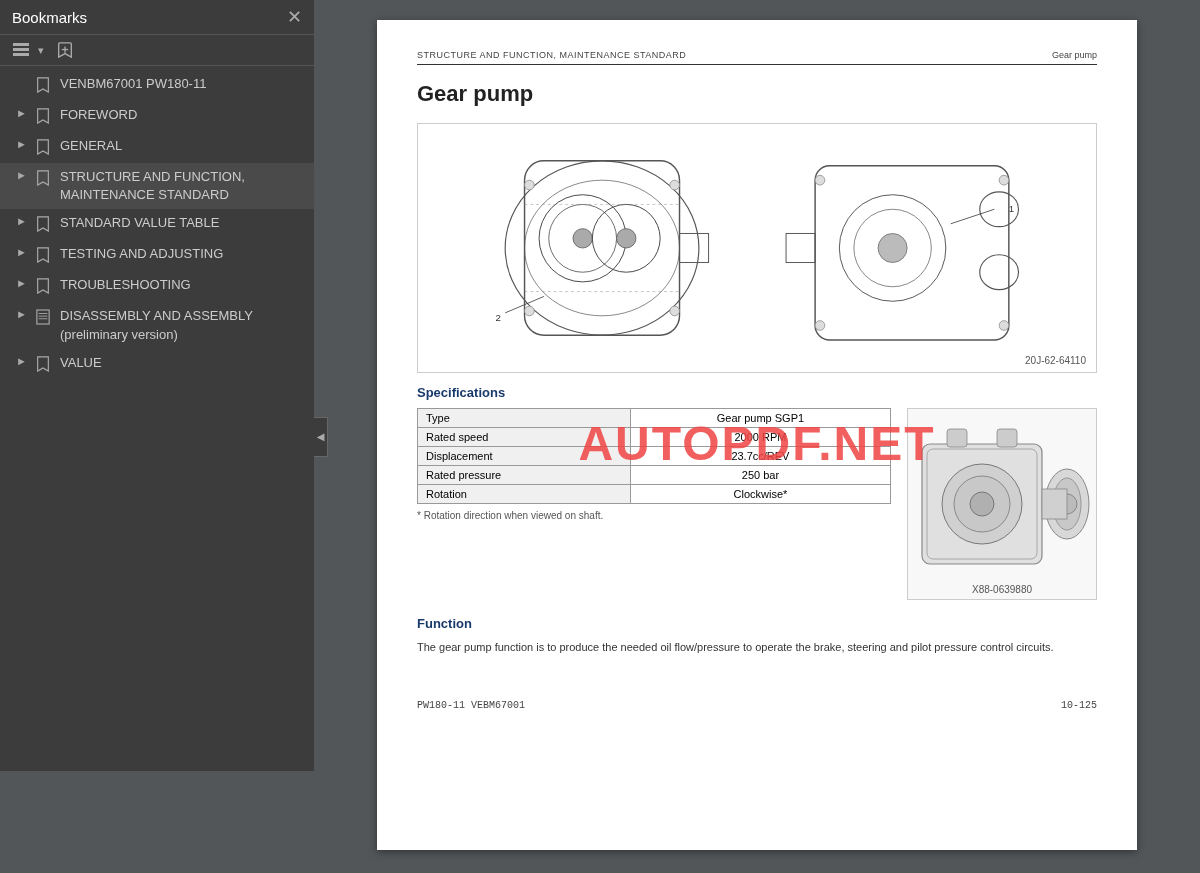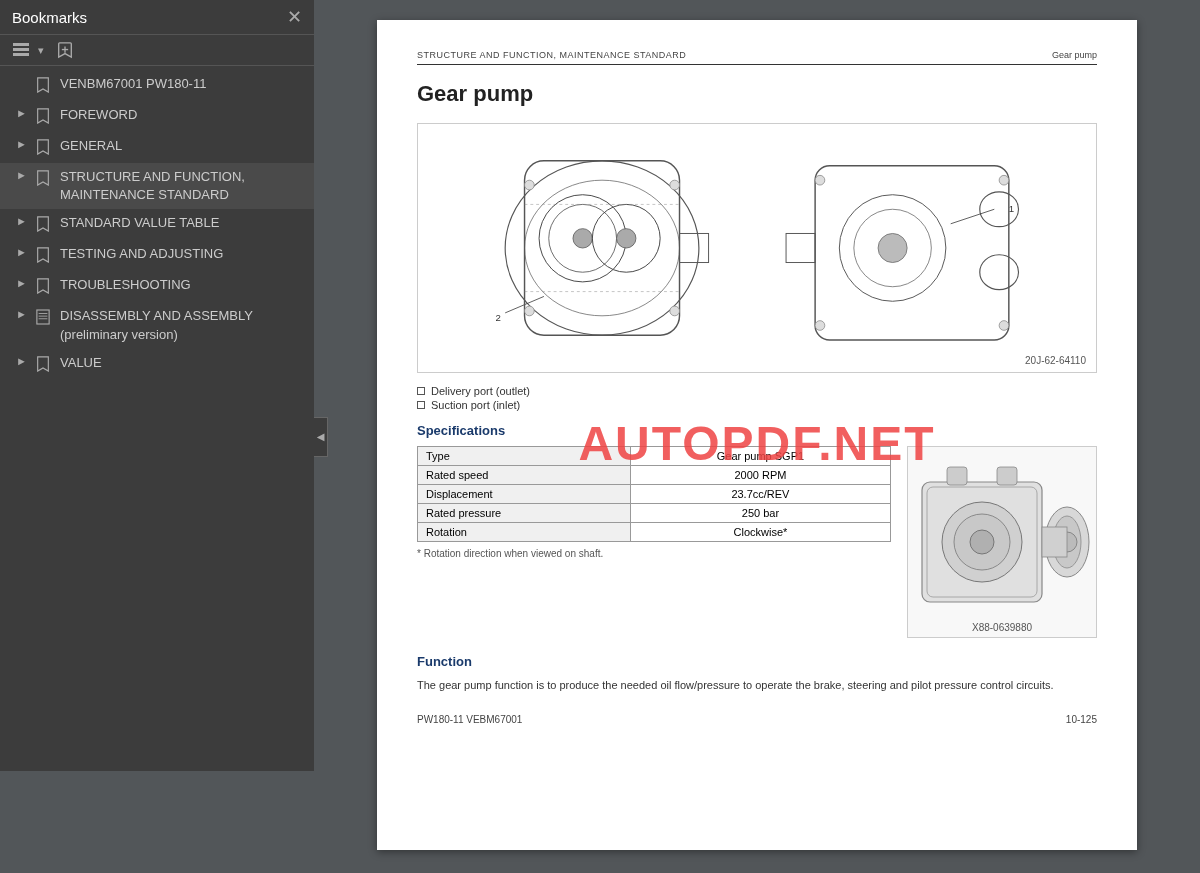--- a/index.html
+++ b/index.html
@@ -327,23 +327,24 @@
       letter-spacing: 2px;
       margin-top: 8px;
     }
 
     .page-footer {
       display: flex;
       justify-content: space-between;
       align-items: center;
       border-top: none;
       padding-top: 8px;
-      margin-top: 12px;
+      margin-top: 36px;
       font-size: 10px;
       color: #444;
+      font-family: Liberation Mono, monospace;
     }
   </style>
 </head>
 <body>
 
 <div id="sidebar">
   <div class="sidebar-header">
     <span class="sidebar-title">Bookmarks</span>
     <button class="close-btn">✕</button>
   </div>
@@ -523,30 +524,20 @@
           <circle cx="225" cy="25" r="5" fill="#ddd" stroke="#888" stroke-width="0.8"></circle>
           <circle cx="35" cy="175" r="5" fill="#ddd" stroke="#888" stroke-width="0.8"></circle>
           <circle cx="225" cy="175" r="5" fill="#ddd" stroke="#888" stroke-width="0.8"></circle>
 
           <rect x="0" y="80" width="30" height="30" fill="none" stroke="#555" stroke-width="1"></rect>
         </g>
       </svg>
       <span class="gear-image-label">20J-62-64110</span>
     </div>
 
-    <ul class="legend-list">
-      <li>
-        <span class="legend-bullet"></span>
-        <span>Delivery port (outlet)</span>
-      </li>
-      <li>
-        <span class="legend-bullet"></span>
-        <span>Suction port (inlet)</span>
-      </li>
-    </ul>
 
     <div class="specifications-section">
       <div class="section-heading">Specifications</div>
       <div class="specs-layout">
         <div class="specs-table-container">
           <table class="specs-table">
             <tbody>
               <tr>
                 <td>Type</td>
                 <td>Gear pump SGP1</td>

